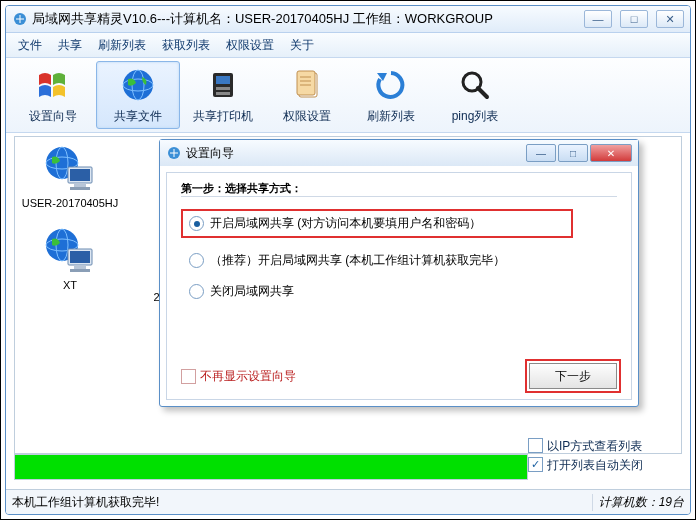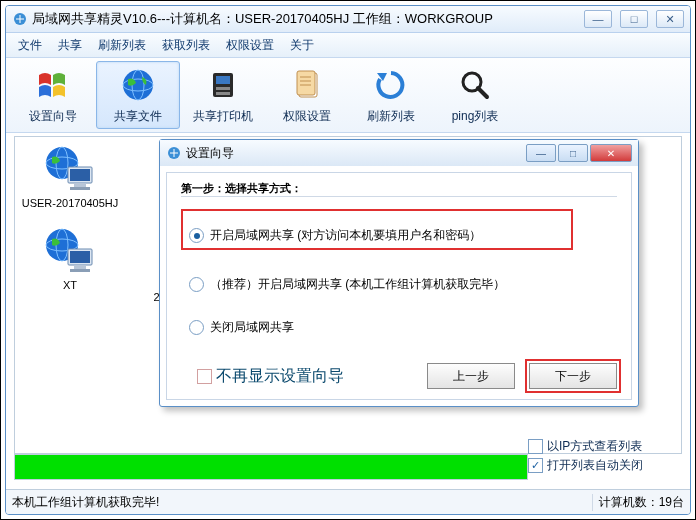--- a/index.html
+++ b/index.html
@@ -18,42 +18,42 @@
 .tool-btn.selected{border:1px solid #8ab6e8;background:linear-gradient(#eaf3ff,#d5e7fc);box-shadow:inset 0 0 3px #b9d6f2;}
 .tool-icon{width:38px;height:38px;display:flex;align-items:center;justify-content:center;}
 .tool-label{font-size:12px;color:#0d2b52;}
 .client-area{position:absolute;left:8px;right:8px;top:130px;border:1px solid #bfcedd;bottom:60px;background:#fff;}
 .desktop-grid{display:flex;flex-wrap:wrap;gap:18px 18px;padding:8px 6px;}
 .pc-item{width:98px;display:flex;flex-direction:column;align-items:center;gap:2px;}
 .pc-icon{width:56px;height:50px;}
 .pc-label{font-size:11px;color:#000;text-align:center;}
 .green-bar{position:absolute;left:8px;right:162px;height:24px;bottom:34px;background:#00e000;border:1px solid #bfcedd;}
 .checks{position:absolute;right:8px;bottom:32px;width:152px;height:42px;display:flex;flex-direction:column;gap:2px;padding:2px 2px;}
-.chk-row{display:flex;align-items:center;gap:4px;color:#0d2b52;font-size:12px;}
+.chk-row{display:flex;gap:4px;color:#0d2b52;font-size:12px;}
 .chk-box{width:13px;height:13px;border:1px solid #7a9ec4;background:#fff;display:flex;align-items:center;justify-content:center;font-size:11px;color:#1a5fa0;}
 .status-bar{position:absolute;left:0;right:0;bottom:0;height:24px;border-top:1px solid #bfcedd;background:#f2f6fb;display:flex;align-items:center;padding:0 6px;font-size:12px;justify-content:space-between;}
-.status-cell{border-left:1px solid #cfd9e6;padding-left:6px;}
+.status-cell{border-left:1px solid #cfd9e6;padding-left:6px;font-style:italic;}
 
 .dialog{position:absolute;left:158px;top:138px;width:478px;height:266px;border:1px solid #5a8fc7;border-radius:3px;background:#fff;box-shadow:4px 4px 6px rgba(0,0,0,0.25);}
 .dlg-title{height:26px;background:linear-gradient(#f7fbff,#dbe8f6);display:flex;align-items:center;padding:0 6px;}
 .dlg-title-text{flex:1;font-size:12px;color:#000;}
 .dlg-win-btns{display:flex;gap:2px;}
 .dlg-win-btn{width:28px;height:16px;border:1px solid #7a9ec4;border-radius:2px;display:flex;align-items:center;justify-content:center;font-size:10px;cursor:default;}
 .dlg-min,.dlg-max{background:linear-gradient(#eaf3ff,#c9ddf3);color:#3a5f8a;}
 .dlg-close{background:linear-gradient(#f0a0a0,#d23b3b);color:#fff;width:40px;}
 .dlg-body{position:absolute;left:6px;right:6px;top:32px;bottom:6px;border:1px solid #c9d6e6;background:#fff;padding:8px 14px;}
 .dlg-step{font-weight:bold;font-size:11px;}
 .dlg-hr{border:none;border-top:1px solid #cfd9e6;margin:0 0 12px 0;}
 .radio-group{display:flex;flex-direction:column;gap:14px;padding-left:8px;}
-.radio-row{display:flex;align-items:center;gap:6px;font-size:12px;color:#000;margin-top:12px;}
+.radio-row{display:flex;align-items:center;gap:6px;font-size:12px;color:#000;}
 .radio{width:13px;height:13px;border:1px solid #7a9ec4;border-radius:50%;display:flex;align-items:center;justify-content:center;}
 .radio.checked::after{content:"";width:6px;height:6px;border-radius:50%;background:#1a5fa0;display:block;}
 .radio-hl{border:2px solid #e03030;padding:4px 6px;margin-left:-8px;width:376px;}
 .dlg-bottom{position:absolute;left:14px;right:14px;bottom:10px;display:flex;align-items:center;}
-.noagain{display:flex;align-items:center;gap:4px;color:#0c4a6e;font-size:16px;margin-left:16px;}
+.noagain{display:flex;align-items:center;gap:4px;color:#b91c1c;font-size:12px;}
 .noagain .chk-box{border-color:#d2a0a0;}
 .dlg-btns{margin-left:auto;display:flex;gap:14px;}
 .dlg-btn{width:86px;height:24px;border:1px solid #8a8a8a;background:linear-gradient(#fdfdfd,#e4e4e4);display:flex;align-items:center;justify-content:center;font-size:12px;}
 .next-hl{border:2px solid #e03030;padding:2px;margin:-4px;text-align:right;}
 
 .pc-svg{width:56px;height:50px;}
 </style>
 </head>
 <body>
 
@@ -340,21 +340,20 @@
           <span class="radio"></span>
           <span>关闭局域网共享</span>
         </label>
       </div>
       <div class="dlg-bottom">
         <label class="noagain">
           <span class="chk-box" id="chk-noagain"></span>
           <span>不再显示设置向导</span>
         </label>
         <div class="dlg-btns">
-          <div class="dlg-btn">上一步</div>
           <div class="next-hl">
               <div class="dlg-btn">下一步</div>
             </div>
         </div>
       </div>
     </div>
   </div>
 </div>
 
 </body></html>

